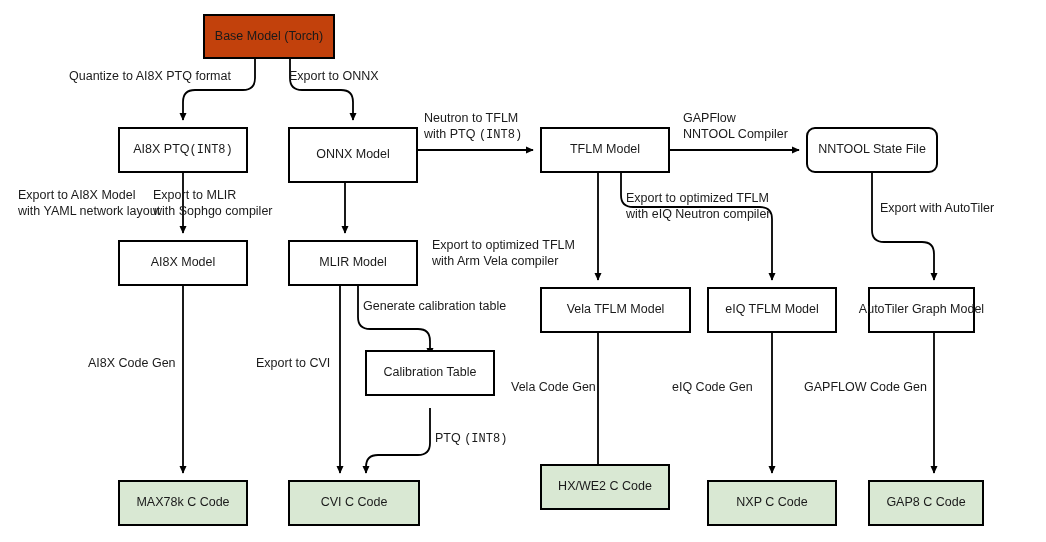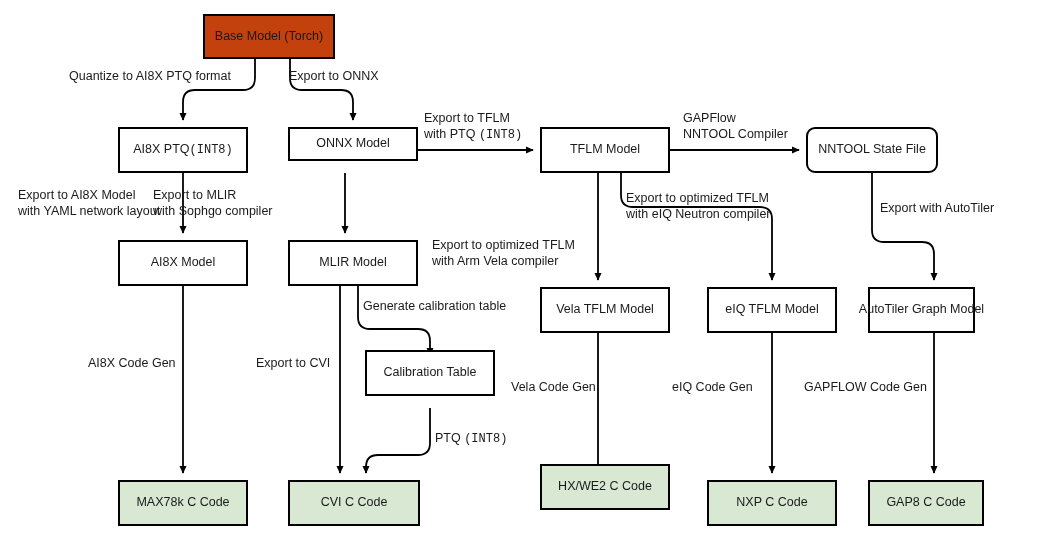--- a/index.html
+++ b/index.html
@@ -90,36 +90,36 @@
   </svg>
 
   <div id="node-layer">
       <div class="node source" style="left: 203px; top: 14px; width: 132px; height: 45px;">
         <span class="lbl">Base Model (Torch)</span>
       </div>
       <div class="node" style="left: 118px; top: 127px; width: 130px; height: 46px;">
         <span class="lbl">AI8X PTQ </span>
         <span class="mono">(INT8)</span>
       </div>
-      <div class="node" style="left: 288px; top: 127px; width: 130px; height: 34px;">
+      <div class="node" style="left: 288px; top: 127px; width: 130px; height: 56px;">
         <span class="lbl">ONNX Model</span>
       </div>
       <div class="node" style="left: 540px; top: 127px; width: 130px; height: 46px;">
         <span class="lbl">TFLM Model</span>
       </div>
       <div class="node" style="left: 806px; top: 127px; width: 132px; height: 46px; border-radius: 9px;">
         <span class="lbl">NNTOOL State File</span>
       </div>
       <div class="node" style="left: 118px; top: 240px; width: 130px; height: 46px;">
         <span class="lbl">AI8X Model</span>
       </div>
       <div class="node" style="left: 288px; top: 240px; width: 130px; height: 46px;">
         <span class="lbl">MLIR Model</span>
       </div>
-      <div class="node" style="left: 540px; top: 287px; width: 130px; height: 46px;">
+      <div class="node" style="left: 540px; top: 287px; width: 151px; height: 46px;">
         <span class="lbl">Vela TFLM Model</span>
       </div>
       <div class="node" style="left: 707px; top: 287px; width: 130px; height: 46px;">
         <span class="lbl">eIQ TFLM Model</span>
       </div>
       <div class="node" style="left: 868px; top: 287px; width: 107px; height: 46px;">
         <span class="lbl">AutoTiler Graph Model</span>
       </div>
       <div class="node" style="left: 365px; top: 350px; width: 130px; height: 46px;">
         <span class="lbl">Calibration Table</span>
@@ -136,21 +136,21 @@
       <div class="node sink" style="left: 707px; top: 480px; width: 130px; height: 46px;">
         <span class="lbl">NXP C Code</span>
       </div>
       <div class="node sink" style="left: 868px; top: 480px; width: 116px; height: 46px;">
         <span class="lbl">GAP8 C Code</span>
       </div>
     </div>
   <div id="label-layer">
       <div class="edge-label" style="left: 69px; top: 68px;"><span>Quantize to AI8X PTQ format</span></div>
       <div class="edge-label" style="left: 289px; top: 68px;"><span>Export to ONNX</span></div>
-      <div class="edge-label" style="left: 424px; top: 110px;"><span>Export to TFLM
+      <div class="edge-label" style="left: 424px; top: 110px;"><span>Neutron to TFLM
 with PTQ </span><span class="mono">(INT8)</span></div>
       <div class="edge-label" style="left: 683px; top: 110px;"><span>GAPFlow
 NNTOOL Compiler</span></div>
       <div class="edge-label" style="left: 18px; top: 187px;"><span>Export to AI8X Model
 with YAML network layout</span></div>
       <div class="edge-label" style="left: 153px; top: 187px;"><span>Export to MLIR
 with Sophgo compiler</span></div>
       <div class="edge-label" style="left: 432px; top: 237px;"><span>Export to optimized TFLM
 with Arm Vela compiler</span></div>
       <div class="edge-label" style="left: 626px; top: 190px;"><span>Export to optimized TFLM

